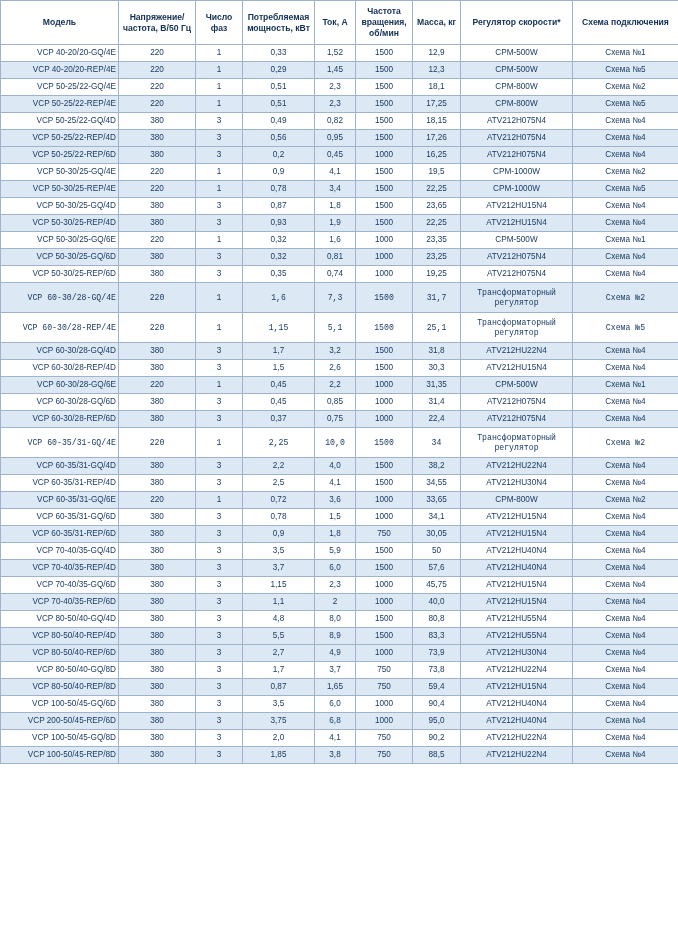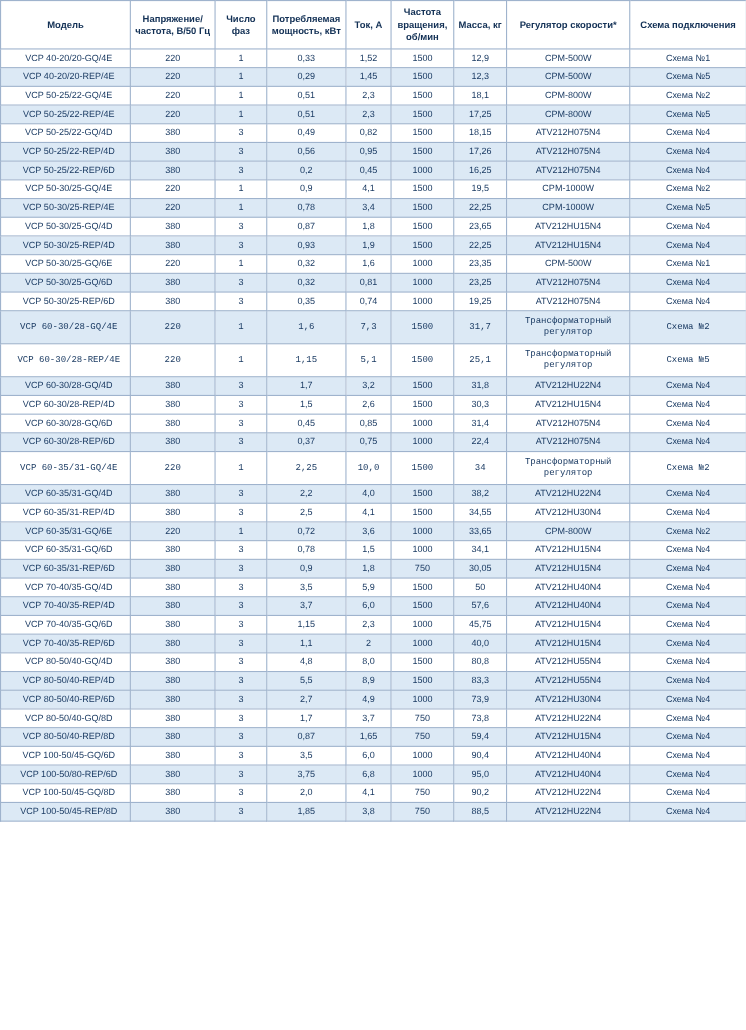--- a/index.html
+++ b/index.html
@@ -48,21 +48,21 @@
     border: 1px solid #9fb3cd;
     text-align: center;
     vertical-align: middle;
     padding: 3px 2px;
     line-height: 1.2;
     height: 17px;
     white-space: nowrap;
     overflow: hidden;
   }
   table.spec tbody td.model {
-    text-align: center;
+    text-align: right;
     padding-left: 8px;
   }
   table.spec tbody tr.odd td {
     background: #ffffff;
   }
   table.spec tbody tr.even td {
     background: #dce9f5;
   }
   table.spec tbody td.wrap {
     white-space: normal;
@@ -294,20 +294,31 @@
           <td class="model">VCP 60-30/28-REP/4D</td>
           <td>380</td>
           <td>3</td>
           <td>1,5</td>
           <td>2,6</td>
           <td>1500</td>
           <td>30,3</td>
           <td>ATV212HU15N4</td>
           <td>Схема №4</td>
         </tr>
+        <tr class="even">
+          <td class="model">VCP 60-30/28-GQ/6E</td>
+          <td>220</td>
+          <td>1</td>
+          <td>0,45</td>
+          <td>2,2</td>
+          <td>1000</td>
+          <td>31,35</td>
+          <td>CPM-500W</td>
+          <td>Схема №1</td>
+        </tr>
         <tr class="odd">
           <td class="model">VCP 60-30/28-GQ/6D</td>
           <td>380</td>
           <td>3</td>
           <td>0,45</td>
           <td>0,85</td>
           <td>1000</td>
           <td>31,4</td>
           <td>ATV212H075N4</td>
           <td>Схема №4</td>
@@ -493,21 +504,21 @@
           <td>380</td>
           <td>3</td>
           <td>3,5</td>
           <td>6,0</td>
           <td>1000</td>
           <td>90,4</td>
           <td>ATV212HU40N4</td>
           <td>Схема №4</td>
         </tr>
         <tr class="even">
-          <td class="model">VCP 100-50/80-REP/6D</td>
+          <td class="model">VCP 200-50/45-REP/6D</td>
           <td>380</td>
           <td>3</td>
           <td>3,75</td>
           <td>6,8</td>
           <td>1000</td>
           <td>95,0</td>
           <td>ATV212HU40N4</td>
           <td>Схема №4</td>
         </tr>
         <tr class="odd">

